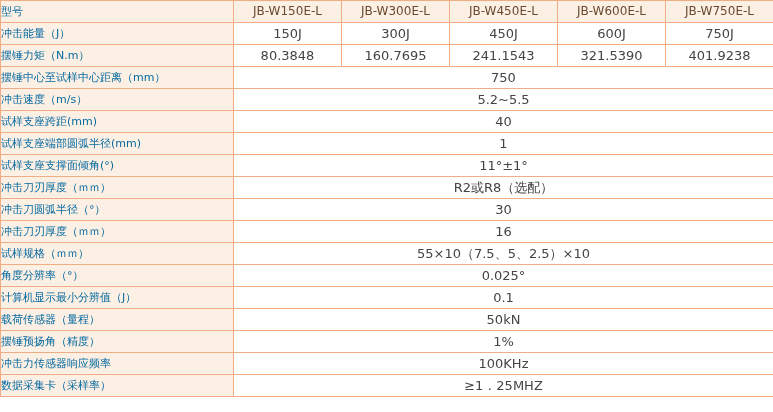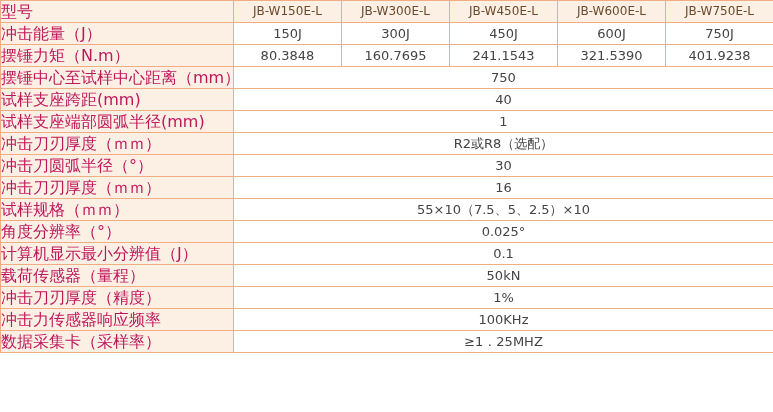--- a/index.html
+++ b/index.html
@@ -22,24 +22,24 @@
   }
   #spec-table td {
     border: 1px solid #f0ad83;
     padding: 0;
     height: 21px;
     line-height: 21px;
     box-sizing: border-box;
   }
   td.label {
     background: #fcefe3;
-    color: #be185d;
+    color: #0369a1;
     text-align: left;
     padding-left: 10px;
-    font-size: 16px;
+    font-size: 11px;
     white-space: nowrap;
     overflow: hidden;
   }
   td.val {
     background: #ffffff;
     text-align: center;
     color: #444444;
     font-size: 13px;
     white-space: nowrap;
     overflow: hidden;
@@ -92,26 +92,34 @@
         <td class="val">160.7695</td>
         <td class="val">241.1543</td>
         <td class="val">321.5390</td>
         <td class="val">401.9238</td>
       </tr>
       <tr>
         <td class="label">摆锤中心至试样中心距离（mm）</td>
         <td class="val" colspan="5">750</td>
       </tr>
       <tr>
+        <td class="label">冲击速度（m/s）</td>
+        <td class="val" colspan="5">5.2~5.5</td>
+      </tr>
+      <tr>
         <td class="label">试样支座跨距(mm)</td>
         <td class="val" colspan="5">40</td>
       </tr>
       <tr>
         <td class="label">试样支座端部圆弧半径(mm)</td>
         <td class="val" colspan="5">1</td>
+      </tr>
+      <tr>
+        <td class="label">试样支座支撑面倾角(°)</td>
+        <td class="val" colspan="5">11°±1°</td>
       </tr>
       <tr>
         <td class="label">冲击刀刃厚度（ｍｍ）</td>
         <td class="val" colspan="5">R2或R8（选配）</td>
       </tr>
       <tr>
         <td class="label">冲击刀圆弧半径（°）</td>
         <td class="val" colspan="5">30</td>
       </tr>
       <tr>
@@ -128,21 +136,21 @@
       </tr>
       <tr>
         <td class="label">计算机显示最小分辨值（J）</td>
         <td class="val" colspan="5">0.1</td>
       </tr>
       <tr>
         <td class="label">载荷传感器（量程）</td>
         <td class="val" colspan="5">50kN</td>
       </tr>
       <tr>
-        <td class="label">冲击刀刃厚度（精度）</td>
+        <td class="label">摆锤预扬角（精度）</td>
         <td class="val" colspan="5">1%</td>
       </tr>
       <tr>
         <td class="label">冲击力传感器响应频率</td>
         <td class="val" colspan="5">100KHz</td>
       </tr>
       <tr>
         <td class="label">数据采集卡（采样率）</td>
         <td class="val" colspan="5">≥1．25MHZ</td>
       </tr>

